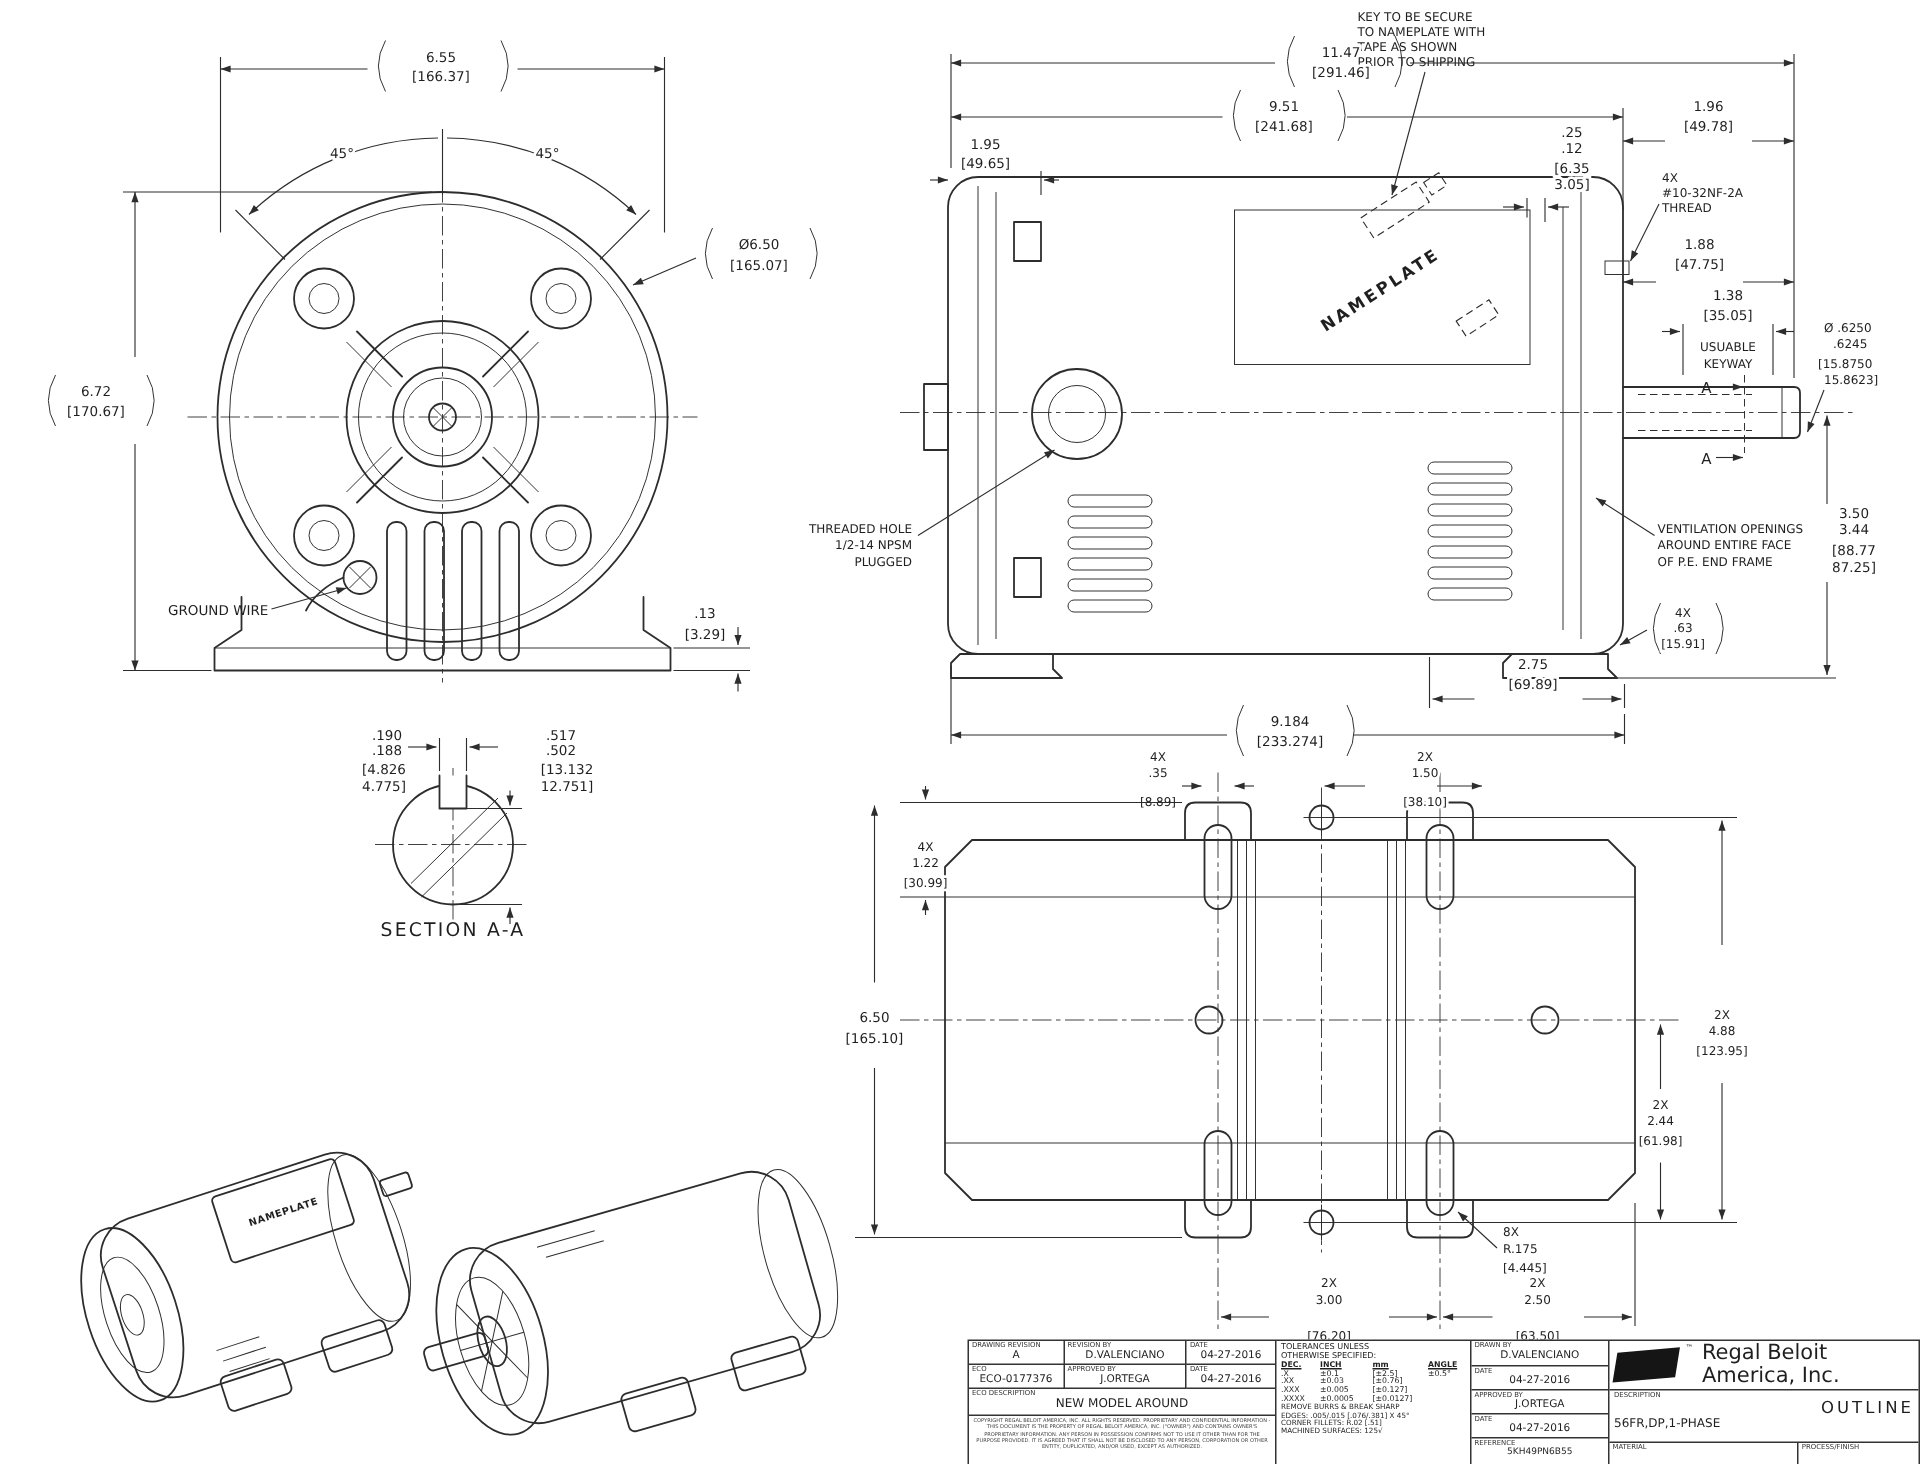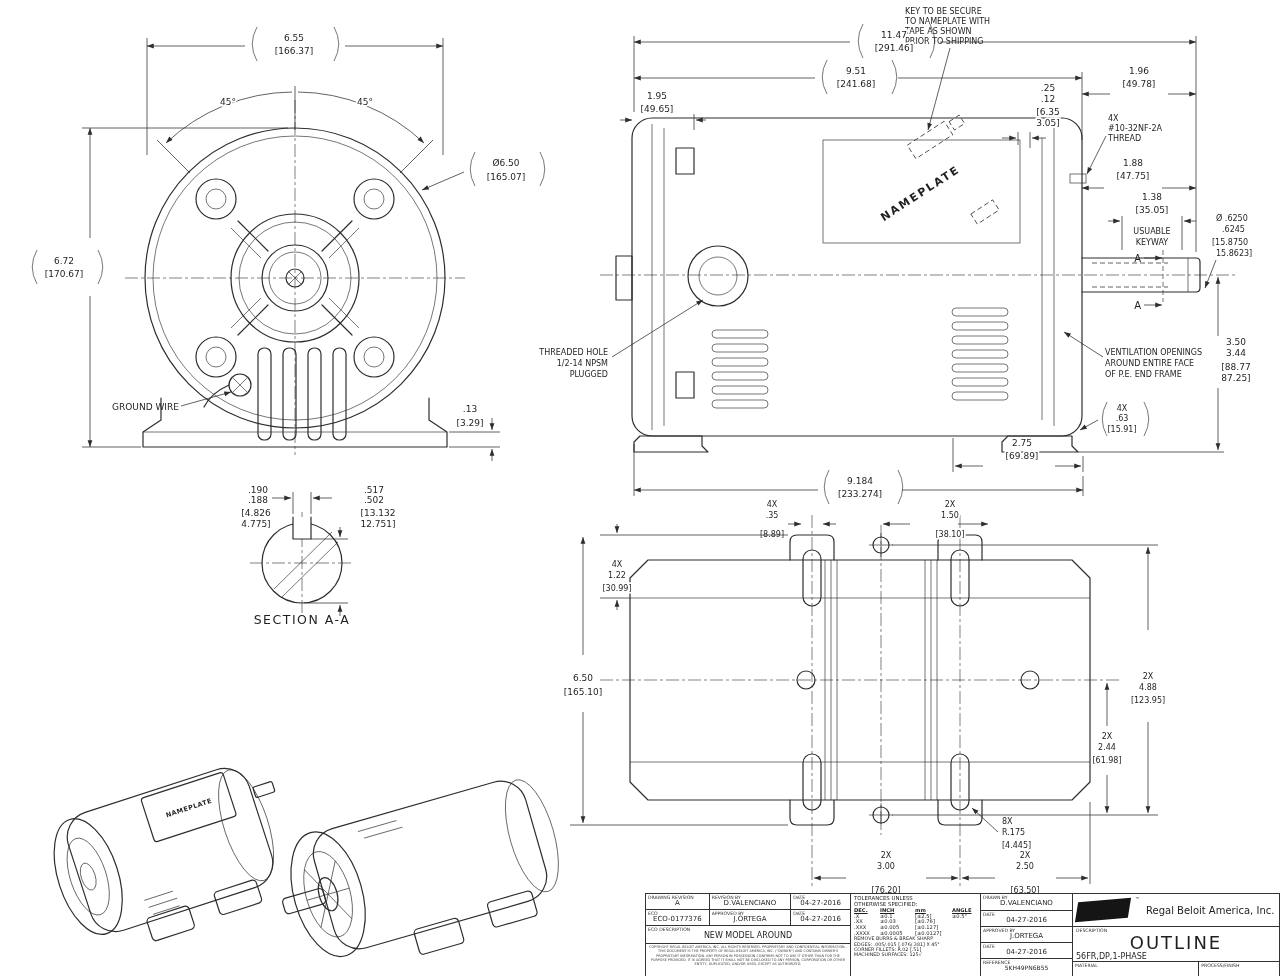--- a/index.html
+++ b/index.html
@@ -24,22 +24,22 @@
   .lbl{font-size:4.6px;color:#333;display:block}
   .val{font-size:7px;text-align:center;display:block}
   .row{display:flex}
   .tolgrid{display:grid;grid-template-columns:25px 34px 36px 28px;font-size:5.2px;column-gap:1px}
   .tolgrid .hd{text-decoration:underline;font-weight:bold}
   .note{font-size:4.8px}
   .legal{font-size:3.4px;line-height:1.25;text-align:center;padding:1px 3px;color:#444}
   .logo{width:52px;height:20px;background:#151515;transform:skewX(-14deg) rotate(-5deg);
         display:flex;align-items:center;justify-content:center;color:#fff;
         font-size:7px;font-style:italic;font-weight:bold;letter-spacing:1px}
-  .company{font-size:10px}
-  .outline-t{font-size:18px;letter-spacing:2px;text-align:center}
+  .company{font-size:14px}
+  .outline-t{font-size:11px;letter-spacing:2px;text-align:right}
   .desc2{font-size:8px;text-align:left}
 </style>
 </head>
 <body>
 
 
 
 <svg width="1280" height="976" viewBox="0 0 1280 976">
   <defs>
     <marker id="arr" viewBox="0 0 10 8" refX="9.5" refY="4" markerWidth="10" markerHeight="8" orient="auto-start-reverse">

